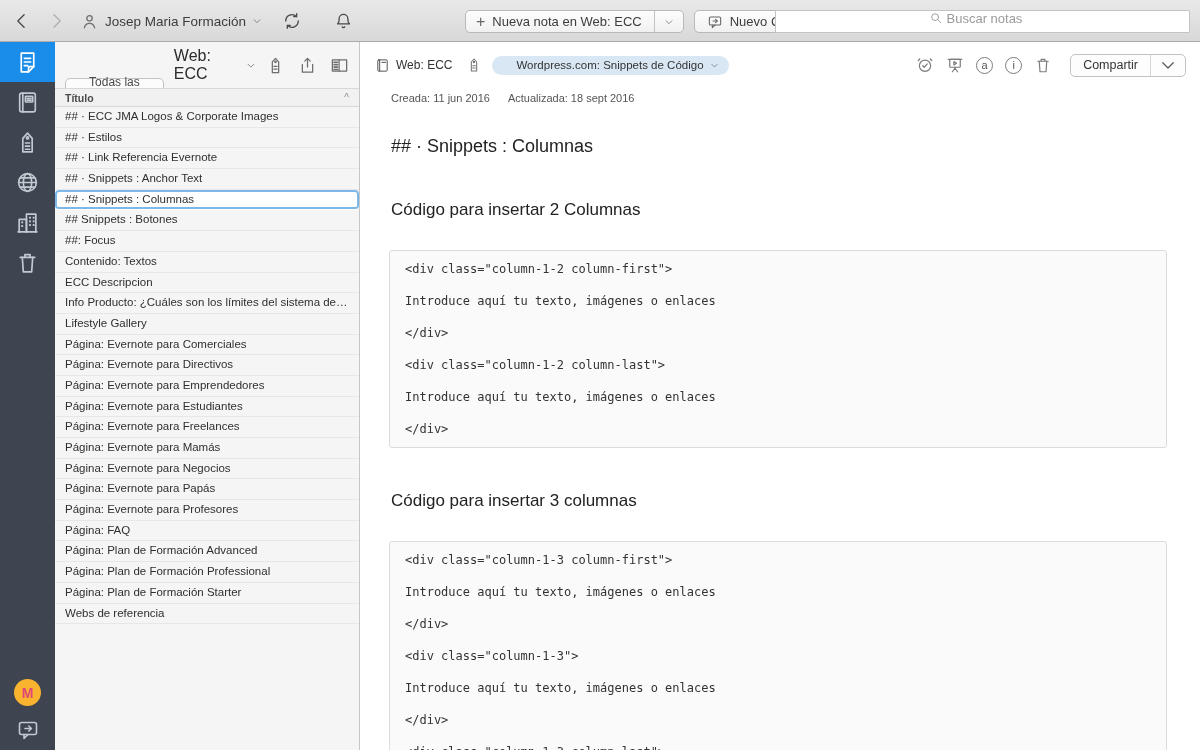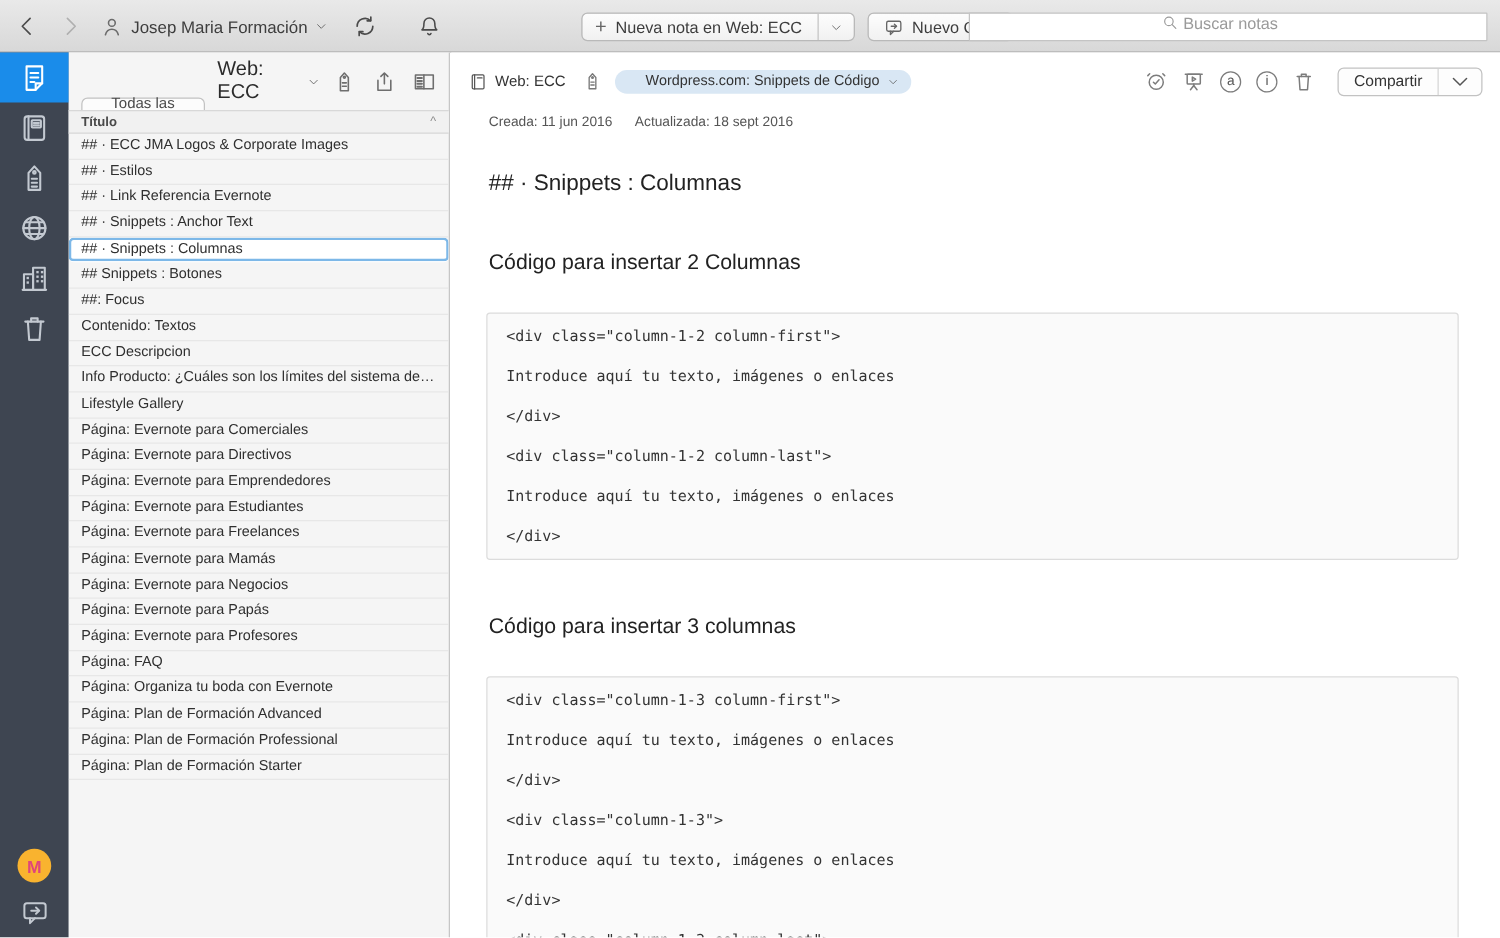--- a/index.html
+++ b/index.html
@@ -286,24 +286,24 @@
       <div class="nl-row">Página: Evernote para Comerciales</div>
       <div class="nl-row">Página: Evernote para Directivos</div>
       <div class="nl-row">Página: Evernote para Emprendedores</div>
       <div class="nl-row">Página: Evernote para Estudiantes</div>
       <div class="nl-row">Página: Evernote para Freelances</div>
       <div class="nl-row">Página: Evernote para Mamás</div>
       <div class="nl-row">Página: Evernote para Negocios</div>
       <div class="nl-row">Página: Evernote para Papás</div>
       <div class="nl-row">Página: Evernote para Profesores</div>
       <div class="nl-row">Página: FAQ</div>
-      <div class="nl-row">Página: Organiza tu boda con Evernote</div>
       <div class="nl-row">Página: Plan de Formación Advanced</div>
       <div class="nl-row">Página: Plan de Formación Professional</div>
       <div class="nl-row">Página: Plan de Formación Starter</div>
+      <div class="nl-row">Webs de referencia</div>
     </div>
 </div>
 
 <div class="note-panel">
   <div class="np-head">
     <span class="np-notebook">
       <svg class="ic" viewBox="0 0 24 24">
         <rect x="4.5" y="3" width="15" height="18" rx="1.5"></rect>
           <path d="M7.5 3v18"></path>
           <path d="M11 7h6"></path>

